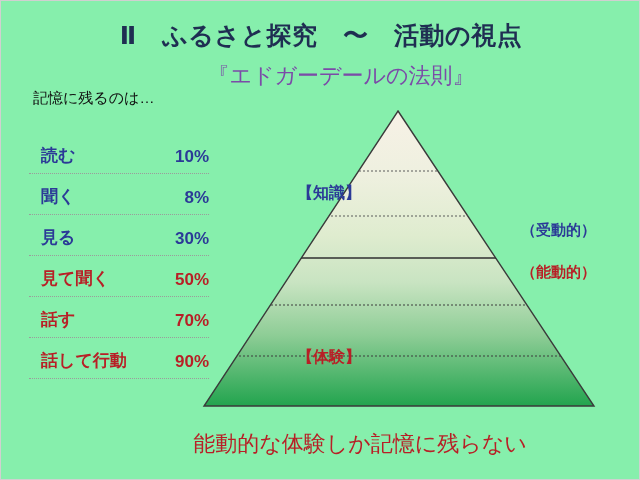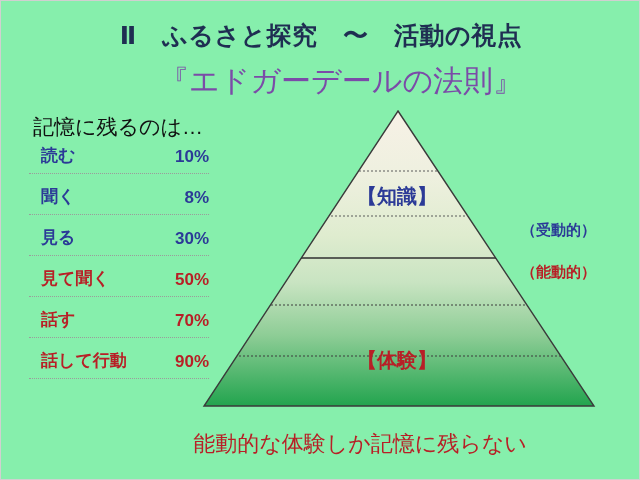--- a/index.html
+++ b/index.html
@@ -32,31 +32,31 @@
     color: #1f2e52;
     letter-spacing: 0.5px;
     white-space: pre;
   }
   .title-sub {
     position: absolute;
     left: 0;
     top: 60px;
     width: 640px;
     text-align: center;
-    font-size: 30px;
+    font-size: 22px;
     color: #7b4ba8;
     white-space: pre;
     padding-left: 40px;
     box-sizing: border-box;
   }
   .lead-text {
     position: absolute;
     left: 32px;
-    top: 112px;
-    font-size: 21px;
+    top: 88px;
+    font-size: 15px;
     color: #101010;
     white-space: pre;
   }
 
   
   #list {
     position: absolute;
     left: 28px;
     top: 132px;
     width: 180px;
@@ -92,22 +92,22 @@
     left: 198px;
     top: 104px;
     width: 400px;
     height: 308px;
   }
   #pyramid-svg { display: block; }
 
   .pyr-label {
     position: absolute;
     width: 200px;
-    text-align: center;
-    font-size: 20px;
+    text-align: left;
+    font-size: 16px;
     font-weight: bold;
     white-space: pre;
   }
   #label-chishiki {
     left: 296px;
     top: 182px;
   }
   #label-taiken {
     left: 296px;
     top: 318px;

